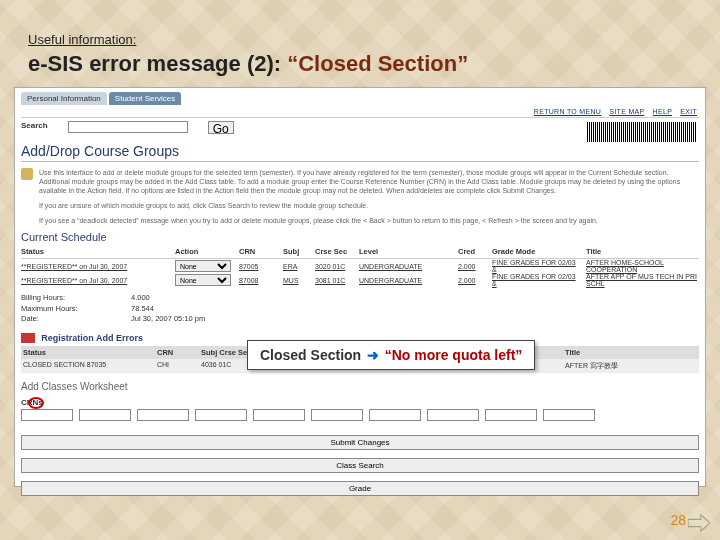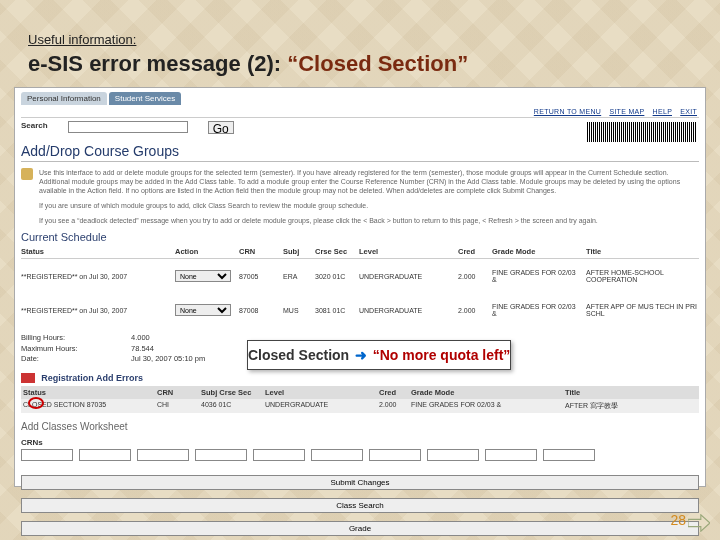--- a/index.html
+++ b/index.html
@@ -47,35 +47,35 @@
   }
   .page-hdr { color:#243b6b; font-size:14px; font-weight:normal; margin:6px 0 2px 0; }
   hr.thin { border:none; border-top:1px solid #bbb; margin:2px 0 6px 0; }
   .inforow { display:flex; gap:6px; margin-bottom:6px; }
   .info-icon { width:12px; height:12px; background:#d6b25a; border-radius:2px; flex:none; }
   .inforow .txt { color:#666; font-size:7px; line-height:1.3; }
   .sect-hdr { color:#2b3f6e; font-size:11px; margin:4px 0; }
   .tbl-head { display:flex; gap:4px; font-weight:bold; font-size:7.5px; border-bottom:1px solid #ccc; padding-bottom:2px; }
   .tbl-head span, .tbl-row span { display:inline-block; }
   .c-status{width:150px} .c-action{width:60px} .c-crn{width:40px} .c-subj{width:28px} .c-crse{width:40px} .c-level{width:95px} .c-cred{width:30px} .c-grade{width:90px} .c-title{flex:1}
-  .tbl-row { display:flex; gap:4px; font-size:7px; align-items:center; padding:10px 0; }
+  .tbl-row { display:flex; gap:4px; font-size:7px; align-items:center; padding:0 0;text-decoration:underline; }
   .tbl-row select { height:12px; font-size:7px; width:56px; border:1px solid #888; background:#eee; }
   .totals { font-size:7.5px; margin-top:6px; line-height:1.4; }
   .totals .lbl { display:inline-block; width:110px; }
   .reg-errors { margin-top:8px; }
   .flag { width:14px; height:10px; background:#c33; display:inline-block; margin-right:4px; vertical-align:middle; }
   .reg-err-title { color:#2b3f6e; font-size:9px; font-weight:bold; display:inline-block; vertical-align:middle; }
   .err-tbl-head { display:flex; gap:4px; font-weight:bold; font-size:7.5px; background:#ddd; padding:2px 2px; margin-top:3px; }
   .err-tbl-row { display:flex; gap:4px; font-size:7px; padding:2px 2px; background:#eee; }
   .e-status{width:130px} .e-crn{width:40px} .e-sbj{width:60px} .e-level{width:110px} .e-cred{width:28px} .e-grade{width:150px} .e-title{flex:1}
   .callout {
     position:absolute; left:232px; top:252px;
     background:#fff; border:1px solid #444;
     box-shadow:2px 2px 4px rgba(0,0,0,0.3);
-    padding:6px 0; font-size:14px; font-weight:bold; white-space:nowrap;
+    padding:6px 12px; font-size:14px; font-weight:bold; white-space:nowrap;
   }
   .callout .arrow { color:#0066cc; font-weight:bold; margin:0 2px; }
   .callout .red { color:#b00000; }
   .worksheet-title { color:#666; font-size:10px; margin-top:8px; }
   .crn-label { font-size:8px; font-weight:bold; margin-top:6px; }
   .crn-boxes { display:flex; gap:6px; margin-top:2px; }
   .crn-boxes input { width:52px; height:12px; border:1px solid #888; font-size:7px; }
   .footer-btns { display:flex; gap:8px; margin-top:14px;flex-direction:column; }
   .footer-btns button { font-size:8px; border:1px solid #888; background:#eee; padding:2px 8px; }
   .page-num { position:absolute; right:34px; bottom:12px; color:#d38a1f; font-size:14px; }

